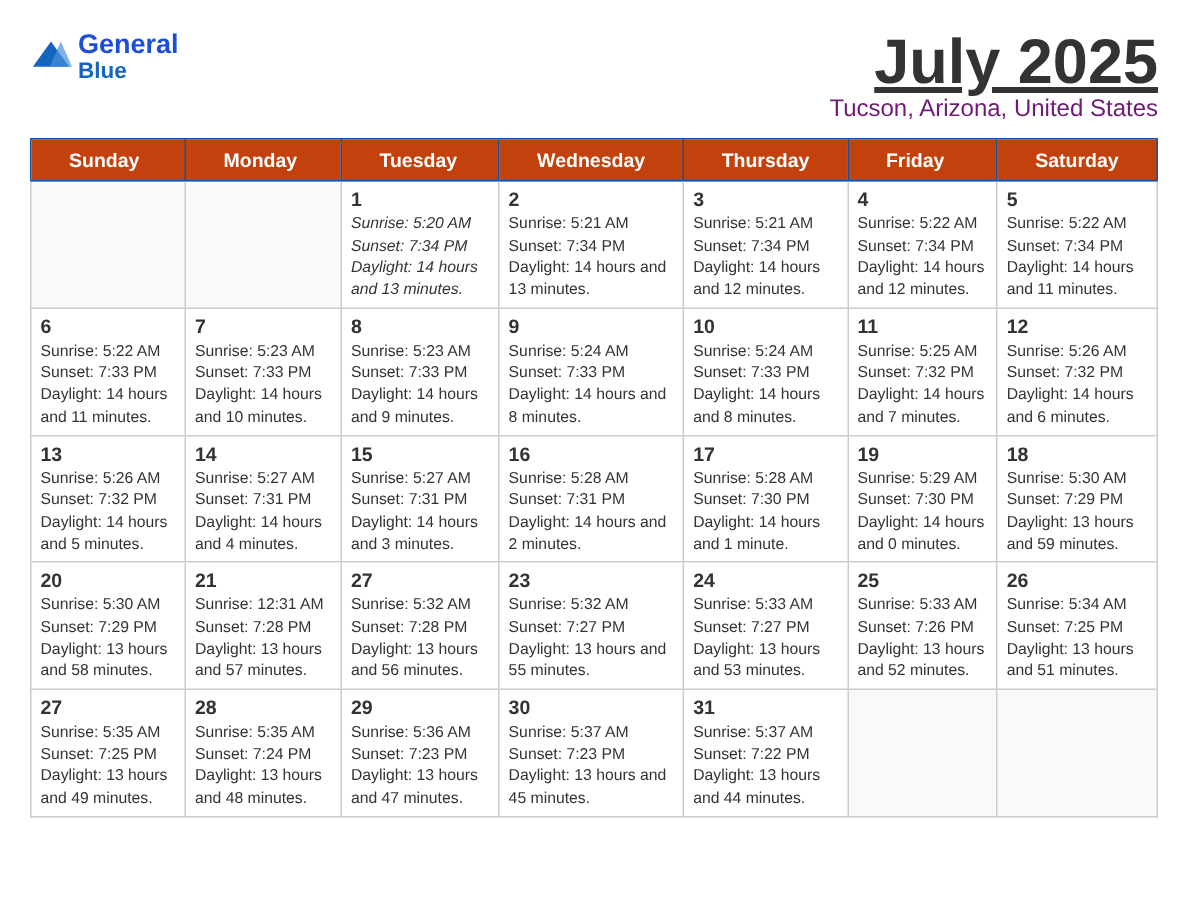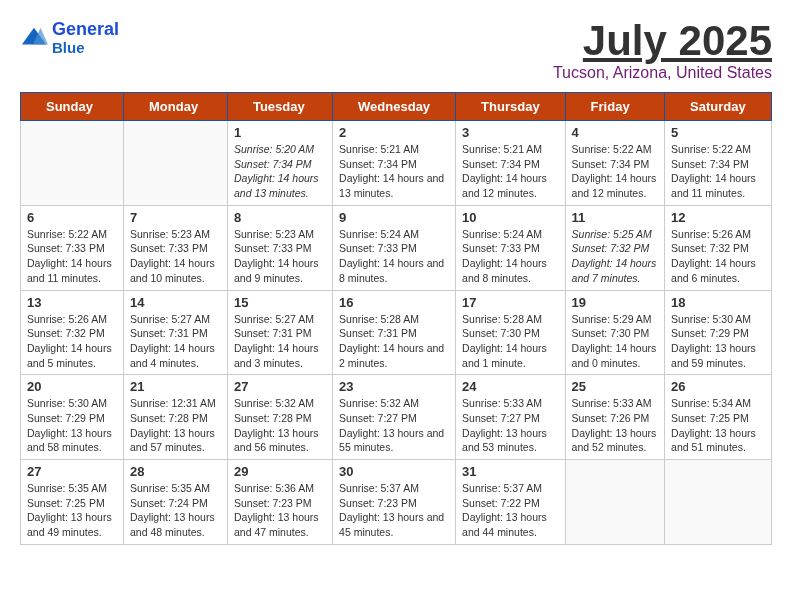--- a/index.html
+++ b/index.html
@@ -186,21 +186,21 @@
 Daylight: 14 hours and 8 minutes.</div>
         </td>
         <td>
           <span class="day-number">10</span>
           <div class="day-info" style="white-space: pre-line;">Sunrise: 5:24 AM
 Sunset: 7:33 PM
 Daylight: 14 hours and 8 minutes.</div>
         </td>
         <td>
           <span class="day-number">11</span>
-          <div class="day-info" style="white-space: pre-line; font-style: italic;">Sunrise: 5:25 AM
+          <div class="day-info" style="white-space: pre-line;">Sunrise: 5:25 AM
 Sunset: 7:32 PM
 Daylight: 14 hours and 7 minutes.</div>
         </td>
         <td>
           <span class="day-number">12</span>
           <div class="day-info" style="white-space: pre-line;">Sunrise: 5:26 AM
 Sunset: 7:32 PM
 Daylight: 14 hours and 6 minutes.</div>
         </td>
       </tr>

